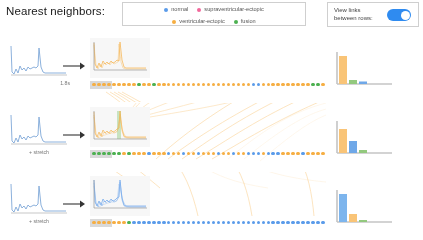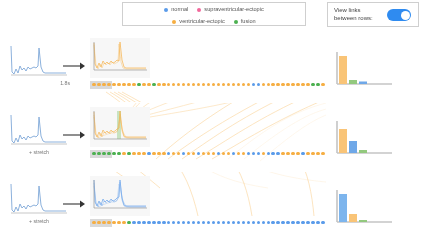--- a/index.html
+++ b/index.html
@@ -82,20 +82,21 @@
   
   .hist{position:absolute;left:334px;top:8px;width:84px;height:50px;}
   .hist svg{display:block;}
 </style>
 </head>
 <body>
 
 <div class="root">
 
   <div class="header">
+    <div class="title">Nearest neighbors:</div>
 
     <div class="legend-box">
       <div class="legend-row">
         <span class="legend-item">
           <span class="legend-dot" style="background:#5a9bea"></span>
           <span class="legend-label">normal</span>
         </span>
         <span class="legend-item">
           <span class="legend-dot" style="background:#f2679b"></span>
           <span class="legend-label">supraventricular-ectopic</span>

